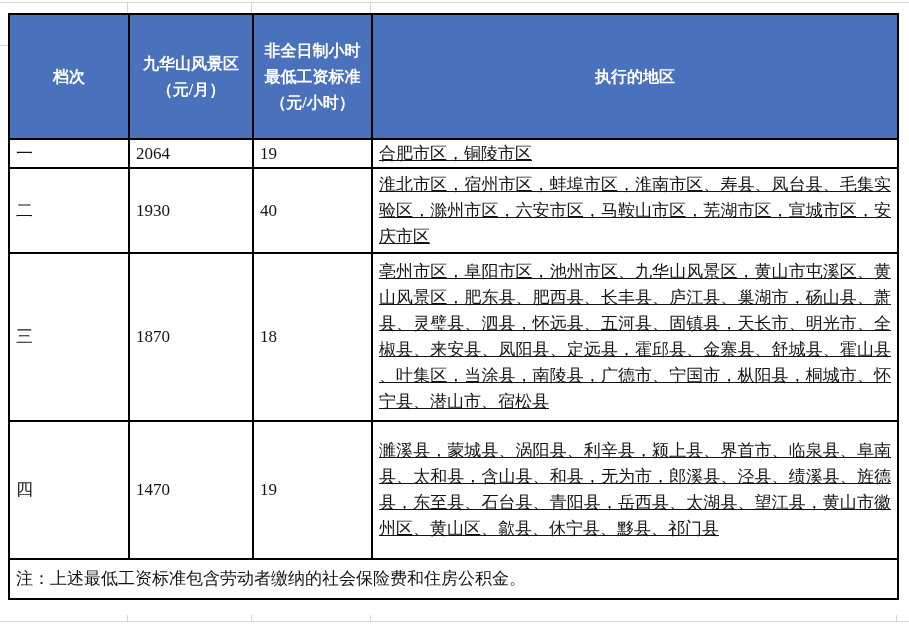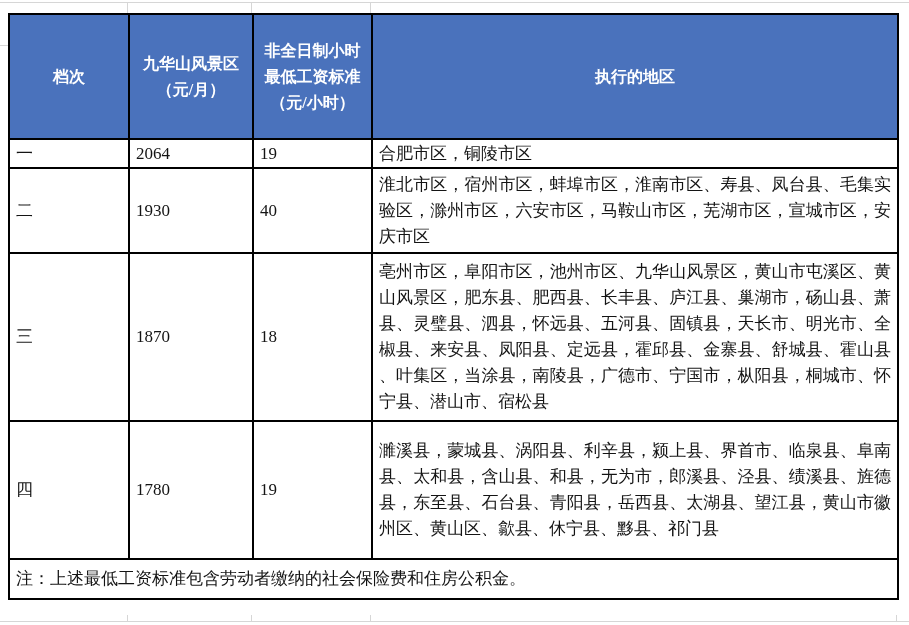--- a/index.html
+++ b/index.html
@@ -60,20 +60,21 @@
   td.grade-cell, td.num-cell {
     text-align: left;
     white-space: nowrap;
   }
   td.regions-cell {
     text-align: justify;
     text-justify: inter-character;
     line-break: anywhere;
     line-height: 28px;
     padding: 0 5px;
+    text-decoration: underline;
   }
   tr.header-row { height: 125px; }
   tr.row-1 { height: 29px; }
   tr.row-2 { height: 85px; }
   tr.row-3 { height: 168px; }
   tr.row-4 { height: 138px; }
   tr.note-row { height: 40px; }
   td.note-cell {
     text-align: left;
     font-size: 17px;
@@ -126,21 +127,21 @@
         <td class="regions-cell">淮北市区，宿州市区，蚌埠市区，淮南市区、寿县、凤台县、毛集实验区，滁州市区，六安市区，马鞍山市区，芜湖市区，宣城市区，安庆市区</td>
       </tr>
       <tr class="row-3">
         <td class="grade-cell">三</td>
         <td class="num-cell">1870</td>
         <td class="num-cell">18</td>
         <td class="regions-cell">亳州市区，阜阳市区，池州市区、九华山风景区，黄山市屯溪区、黄山风景区，肥东县、肥西县、长丰县、庐江县、巢湖市，砀山县、萧县、灵璧县、泗县，怀远县、五河县、固镇县，天长市、明光市、全椒县、来安县、凤阳县、定远县，霍邱县、金寨县、舒城县、霍山县、叶集区，当涂县，南陵县，广德市、宁国市，枞阳县，桐城市、怀宁县、潜山市、宿松县</td>
       </tr>
       <tr class="row-4">
         <td class="grade-cell">四</td>
-        <td class="num-cell">1780</td>
+        <td class="num-cell">1470</td>
         <td class="num-cell">19</td>
         <td class="regions-cell">濉溪县，蒙城县、涡阳县、利辛县，颍上县、界首市、临泉县、阜南县、太和县，含山县、和县，无为市，郎溪县、泾县、绩溪县、旌德县，东至县、石台县、青阳县，岳西县、太湖县、望江县，黄山市徽州区、黄山区、歙县、休宁县、黟县、祁门县</td>
       </tr>
       <tr class="note-row">
         <td class="note-cell" colspan="4">注：上述最低工资标准包含劳动者缴纳的社会保险费和住房公积金。</td>
       </tr>
     </tbody>
   </table>
 
 </div>

